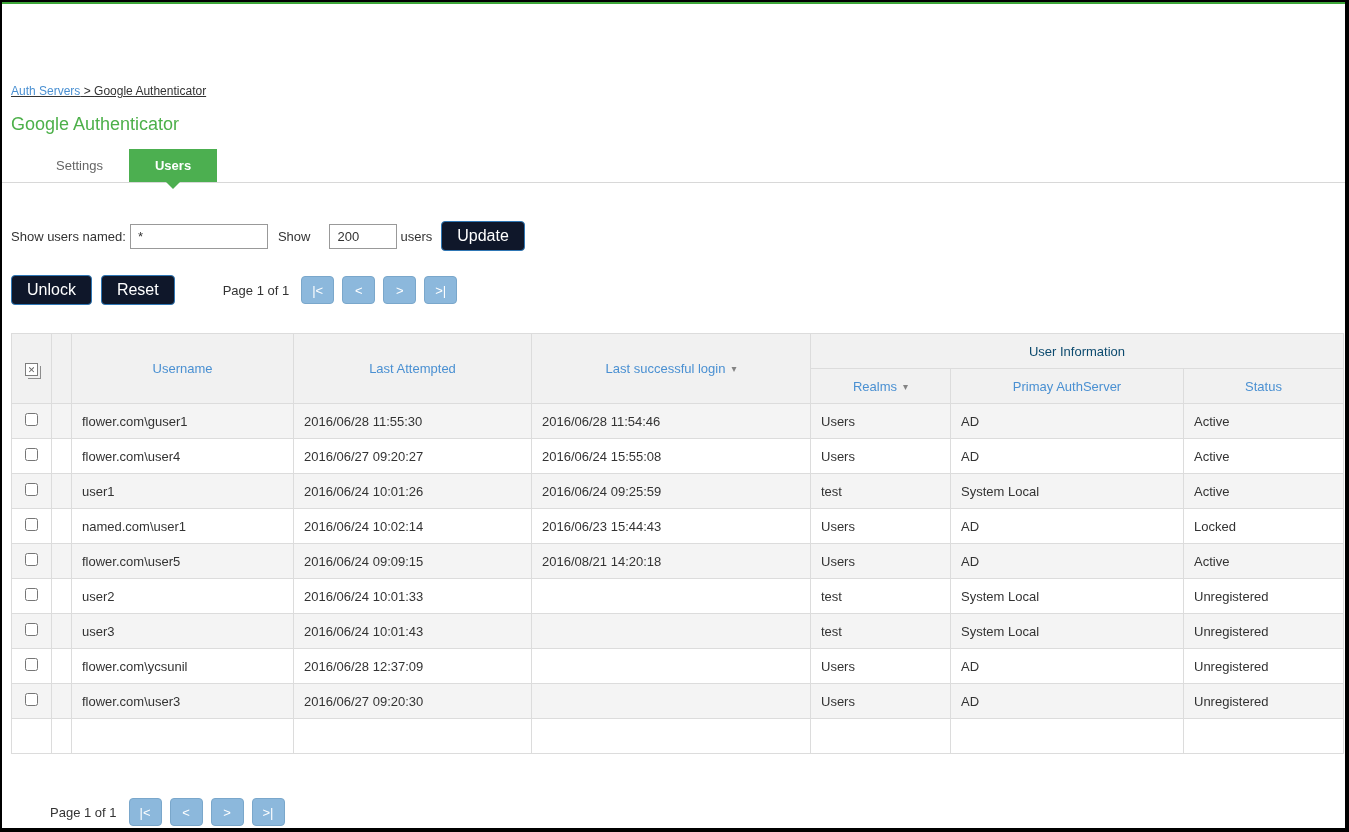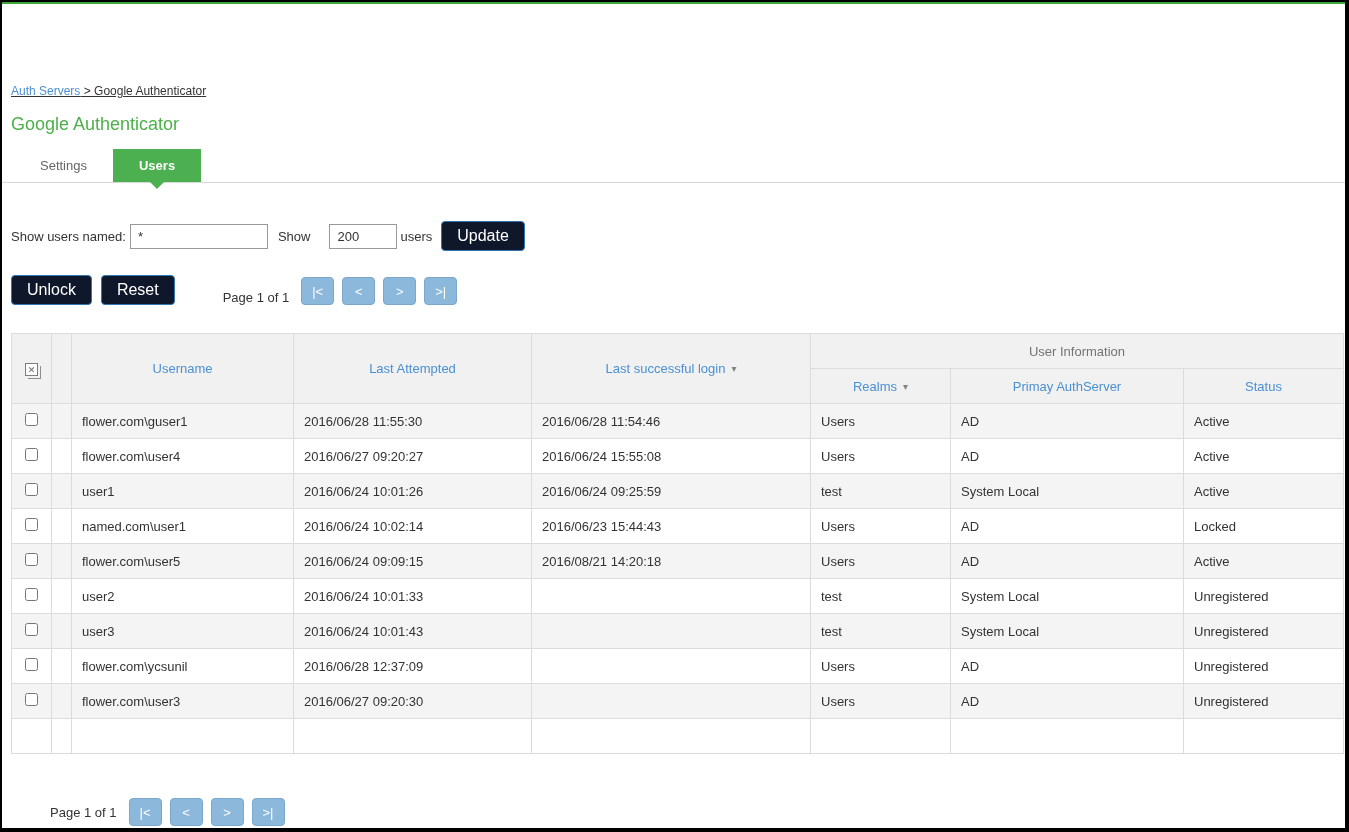--- a/index.html
+++ b/index.html
@@ -15,54 +15,54 @@
     overflow:hidden;
   }
   .green-line { height:2px; background:#3da639; }
   .top-spacer { height:80px; }
 
   .breadcrumb { margin:0 0 0 9px; font-size:12px; color:#333;text-decoration:underline; }
   .breadcrumb a { color:#4a90d2; text-decoration:none; cursor:pointer; }
 
   .page-title { margin:16px 0 0 9px; font-size:18px; font-weight:normal; color:#4db04a; }
 
-  .tabs { margin-top:14px; padding-left:12px; border-bottom:1px solid #d8d8d8; display:flex; }
+  .tabs { margin-top:14px; padding-left:28px; border-bottom:1px solid #d8d8d8; display:flex; }
   .tab { padding:9px 26px; font-size:13px; color:#666; cursor:pointer; }
   .tab.active { background:#4caf50; color:#fff; font-weight:bold; position:relative; }
   .tab.active::after {
     content:""; position:absolute; left:50%; bottom:-7px; margin-left:-7px;
     border:7px solid transparent; border-top-color:#4caf50; border-bottom:none;
   }
 
   .filter-row { display:flex; align-items:center; margin:38px 0 0 9px; font-size:13px; }
   .text-input { height:25px; border:1px solid #999; padding:0 7px; font-size:13px; color:#333; font-family:inherit; background:#fff; }
   .name-input { width:138px; margin-left:4px; }
   .show-label { margin-left:10px; }
   .count-input { width:68px; margin-left:19px; }
   .users-label { margin-left:3px; }
   .btn {
     background:#0f172a; color:#fff; border:1px solid #2f77b5; border-radius:4px;
     font-size:16px; padding:5px 15px; cursor:pointer; font-family:inherit;
   }
   .update-btn { margin-left:9px; }
 
-  .action-row { display:flex; align-items:flex-end; margin:24px 0 0 9px; }
+  .action-row { display:flex; align-items:center; margin:24px 0 0 9px; }
   .reset-btn { margin-left:9px; }
   .page-info { margin-left:48px; font-size:13px; color:#333; }
   .pager { display:flex; margin-left:4px; }
   .pager-btn {
     background:#8cb8dc; border:1px solid #7aa7cb; color:#fff; border-radius:4px;
     width:33px; height:28px; font-size:13px; margin-left:8px; cursor:pointer;
     font-family:inherit; padding:0;
   }
 
   table.users { border-collapse:collapse; margin:28px 0 0 9px; width:1332px; table-layout:fixed; font-size:13px; }
   table.users th, table.users td { border:1px solid #dcdcdc; overflow:hidden; white-space:nowrap; }
   table.users thead th { background:#f1f1f1; color:#4a90d2; font-weight:normal; height:35px; text-align:center; }
-  table.users thead th.group-hdr { color:#737373; }
+  table.users thead th.group-hdr { color:#0c4a6e; }
   table.users tbody td { padding:9px 10px; color:#333; height:35px; }
   table.users tbody tr:nth-child(odd) { background:#f4f4f4; }
   table.users tbody tr:nth-child(even) { background:#fff; }
   td.cb-cell, th.cb-hdr { text-align:center; padding:0; }
   .sort-icon { color:#848484; font-size:10px; margin-left:6px; vertical-align:1px; }
 
   .select-all {
     display:inline-block; width:13px; height:13px; border:1px solid #7d7d7d;
     background:#fff; position:relative; cursor:pointer; vertical-align:middle;
   }

